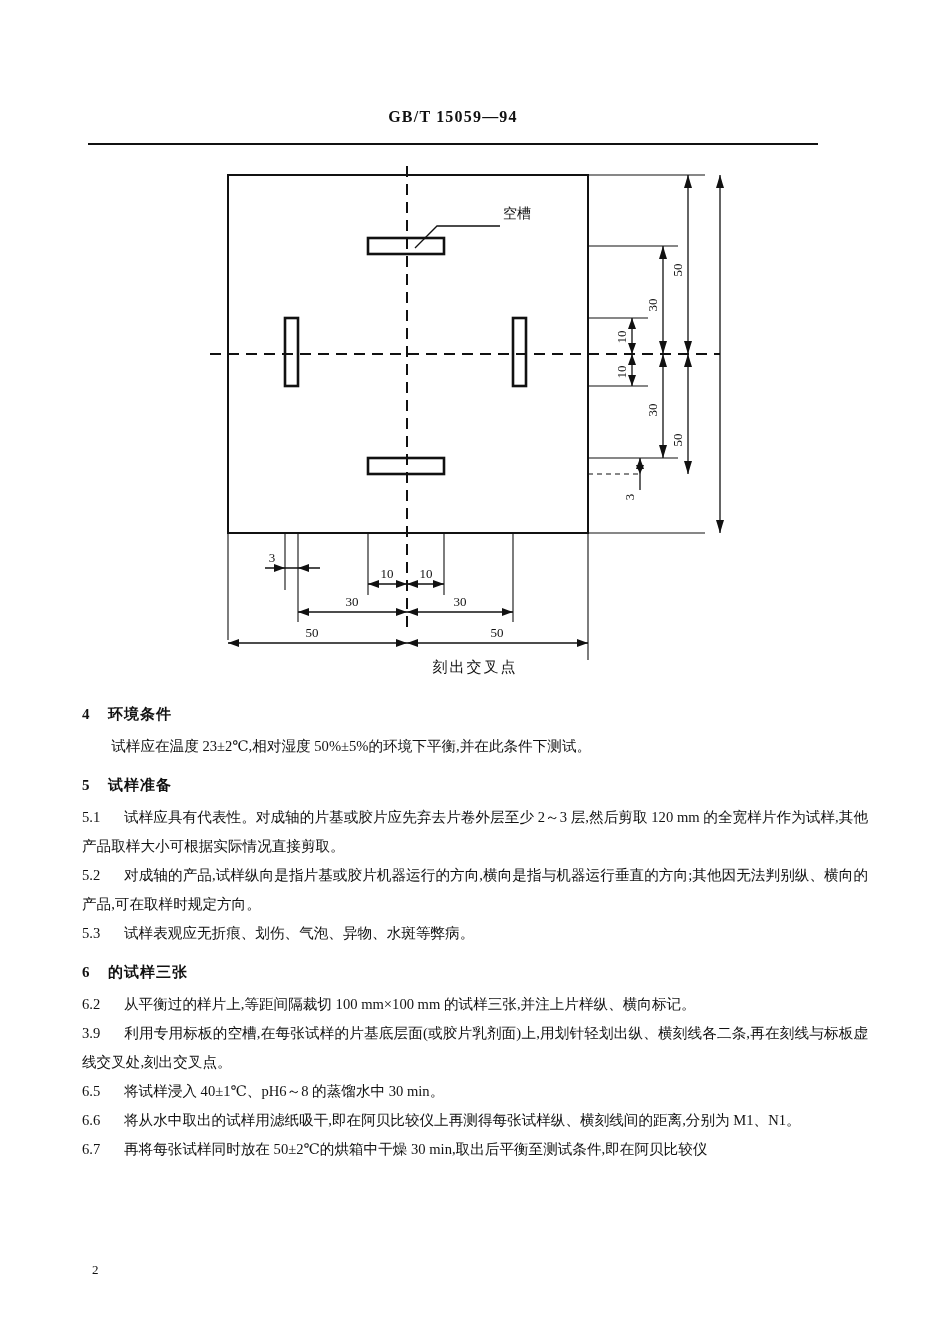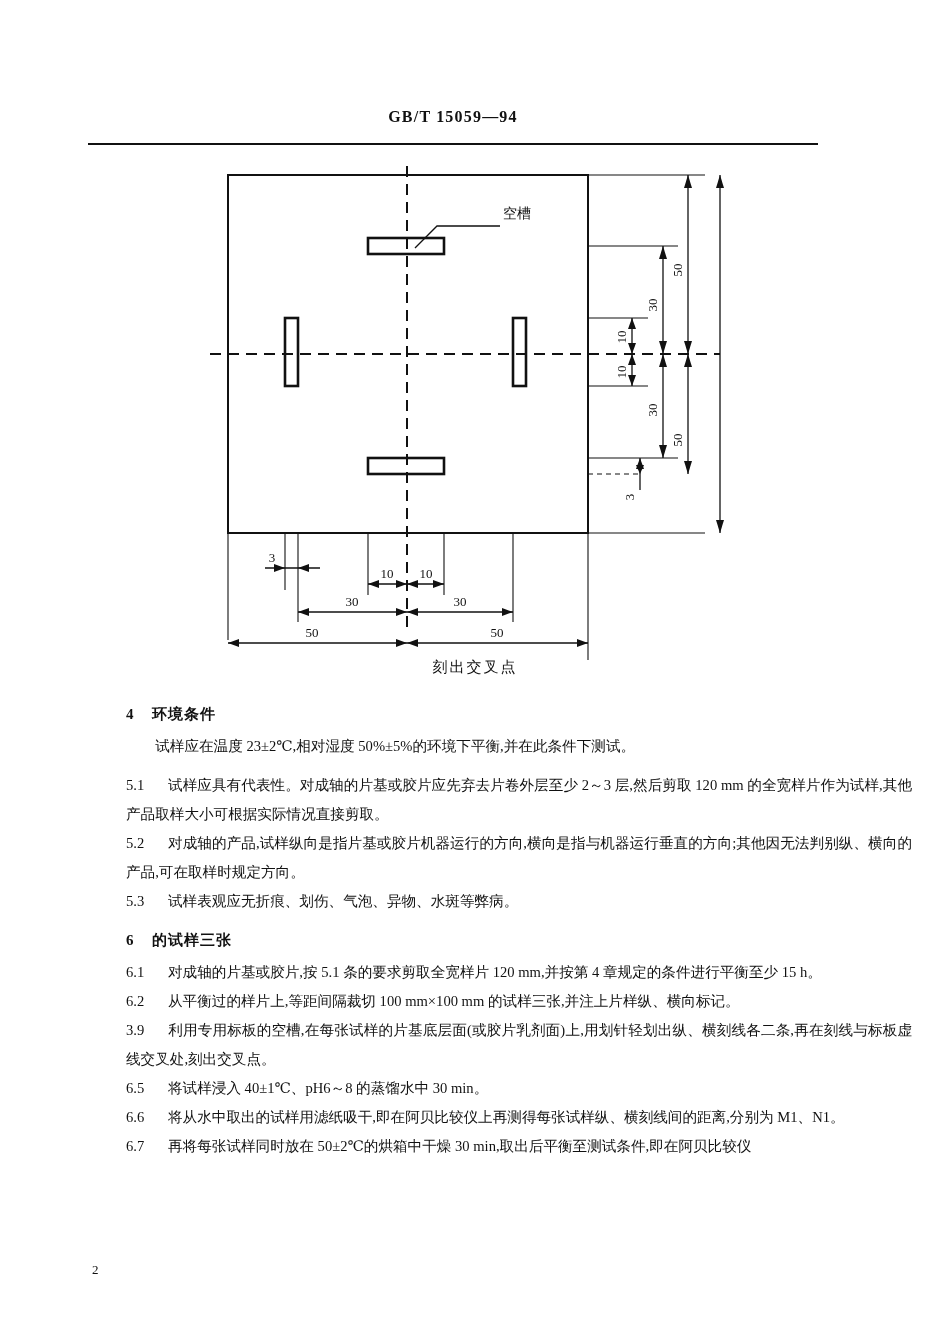--- a/index.html
+++ b/index.html
@@ -66,21 +66,20 @@
     font-family: "Liberation Serif", "DejaVu Serif", serif;
     letter-spacing: 2px;
   }
 
   
   .content {
     position: absolute;
     left: 82px;
     top: 700px;
     width: 786px;
-    margin-left: 44px;
   }
 
   .section-heading {
     font-size: 15px;
     font-weight: bold;
     margin: 0 0 4px 0;
     letter-spacing: 1px;
     line-height: 28px;
   }
   .section-heading .num {
@@ -245,28 +244,30 @@
 
   <div class="fig-caption">刻出交叉点</div>
 
   <div class="content">
 
     <div class="section-heading">
       <span class="num">4</span><span>环境条件</span>
     </div>
     <p class="para indent gap-after">试样应在温度 23±2℃,相对湿度 50%±5%的环境下平衡,并在此条件下测试。</p>
 
+    <div class="section-heading gap-before">
+      <span class="num">5</span><span>试样准备</span>
+    </div>
     <p class="para"><span class="clause">5.1</span><span>试样应具有代表性。对成轴的片基或胶片应先弃去片卷外层至少 2～3 层,然后剪取 120 mm 的全宽样片作为试样,其他产品取样大小可根据实际情况直接剪取。</span></p>
     <p class="para"><span class="clause">5.2</span><span>对成轴的产品,试样纵向是指片基或胶片机器运行的方向,横向是指与机器运行垂直的方向;其他因无法判别纵、横向的产品,可在取样时规定方向。</span></p>
     <p class="para"><span class="clause">5.3</span><span>试样表观应无折痕、划伤、气泡、异物、水斑等弊病。</span></p>
 
     <div class="section-heading gap-before">
       <span class="num">6</span><span>的试样三张</span>
     </div>
-    <p class="para"><span class="clause">6.1</span><span>对成轴的片基或胶片,按 5.1 条的要求剪取全宽样片 120 mm,并按第 4 章规定的条件进行平衡至少 15 h。</span></p>
     <p class="para"><span class="clause">6.2</span><span>从平衡过的样片上,等距间隔裁切 100 mm×100 mm 的试样三张,并注上片样纵、横向标记。</span></p>
     <p class="para"><span class="clause">3.9</span><span>利用专用标板的空槽,在每张试样的片基底层面(或胶片乳剂面)上,用划针轻划出纵、横刻线各二条,再在刻线与标板虚线交叉处,刻出交叉点。</span></p>
     <p class="para"><span class="clause">6.5</span><span>将试样浸入 40±1℃、pH6～8 的蒸馏水中 30 min。</span></p>
     <p class="para"><span class="clause">6.6</span><span>将从水中取出的试样用滤纸吸干,即在阿贝比较仪上再测得每张试样纵、横刻线间的距离,分别为 M1、N1。</span></p>
     <p class="para"><span class="clause">6.7</span><span>再将每张试样同时放在 50±2℃的烘箱中干燥 30 min,取出后平衡至测试条件,即在阿贝比较仪</span></p>
   </div>
 
   <div class="page-number">2</div>
 
 </div>

